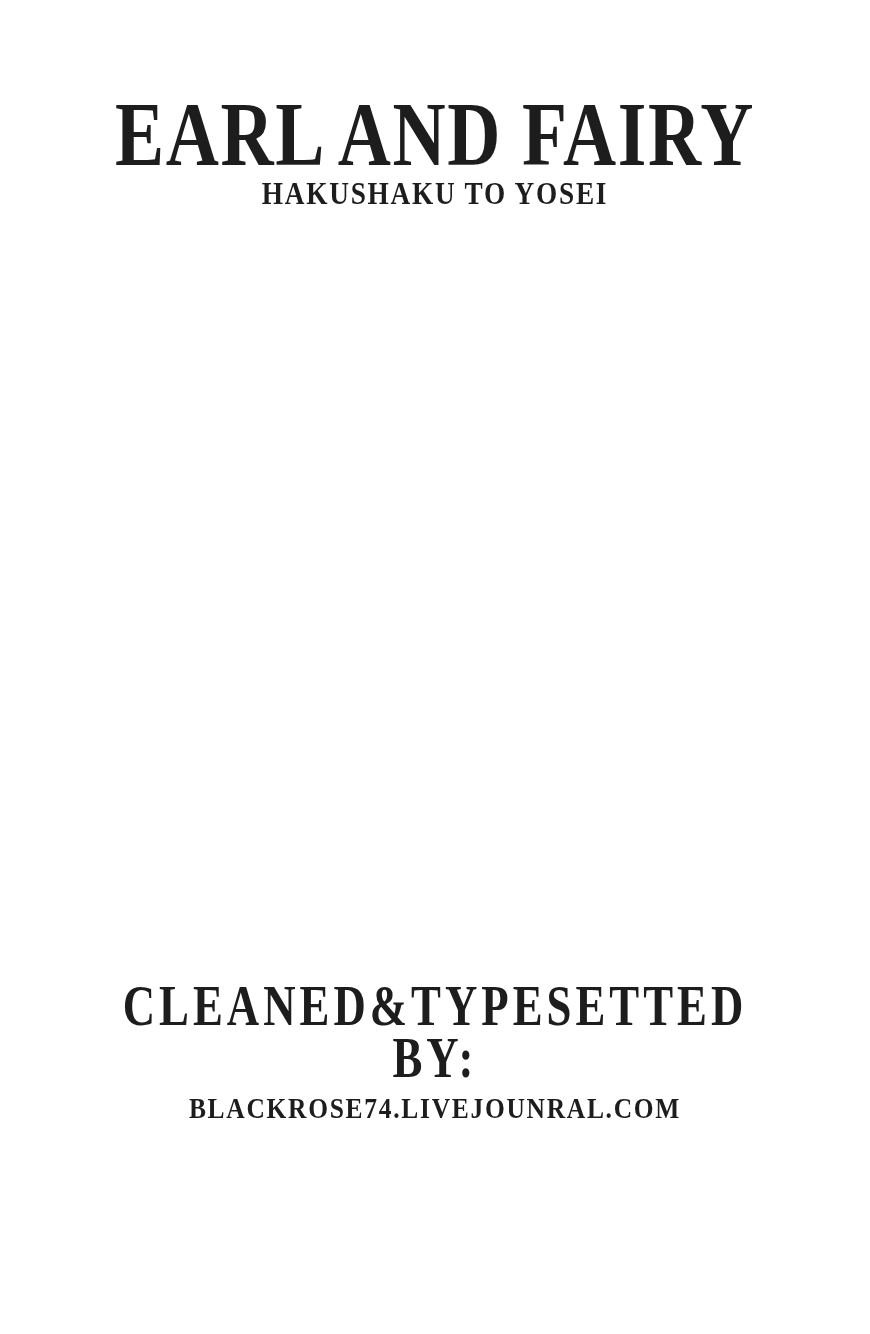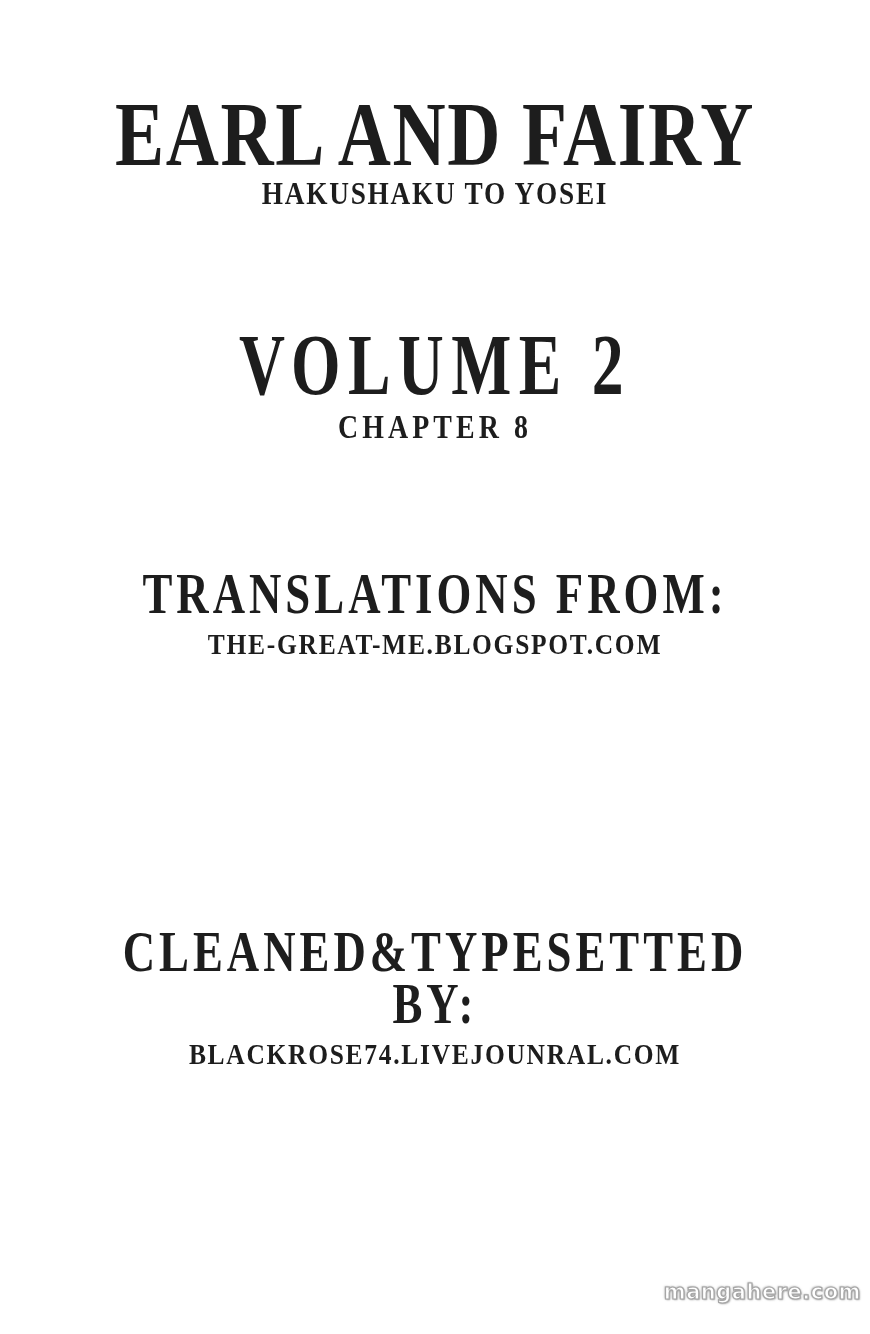--- a/index.html
+++ b/index.html
@@ -75,21 +75,21 @@
   }
   .credit-source {
     margin-top: 7px;
     font-size: 30px;
     font-weight: 600;
     letter-spacing: 2px;
     transform: scaleX(0.85);
   }
   .credit-translations { top: 568px; }
   .credit-raws { top: 778px; }
-  .credit-cleaned { top: 926px; }
+  .credit-cleaned { top: 980px; }
   
   .watermark {
     position: absolute;
     right: 9px;
     bottom: 6px;
     font-family: "DejaVu Sans", "Liberation Sans", sans-serif;
     font-size: 21px;
     font-weight: 700;
     color: var(--watermark-fill);
     -webkit-text-stroke: 1.2px var(--watermark-outline);
@@ -103,31 +103,22 @@
 </head>
 <body>
 
 <div class="page">
 
   <header class="centered title-block">
     <h1 class="series-title condensed">EARL AND FAIRY</h1>
     <div class="series-subtitle">HAKUSHAKU TO YOSEI</div>
   </header>
 
-  <section class="centered volume-block">
-    <div class="volume-title">VOLUME 2</div>
-    <div class="chapter-label">CHAPTER 8</div>
-  </section>
 
-  <section class="centered credit-translations">
-    <div class="credit-heading">TRANSLATIONS FROM:</div>
-    <div class="credit-source">THE-GREAT-ME.BLOGSPOT.COM</div>
-  </section>
 
 
   <section class="centered credit-cleaned">
     <div class="credit-heading">CLEANED&amp;TYPESETTED BY:</div>
     <div class="credit-source">BLACKROSE74.LIVEJOUNRAL.COM</div>
   </section>
 
-  <div class="watermark">mangahere.com</div>
 
 </div>
 
 </body></html>

